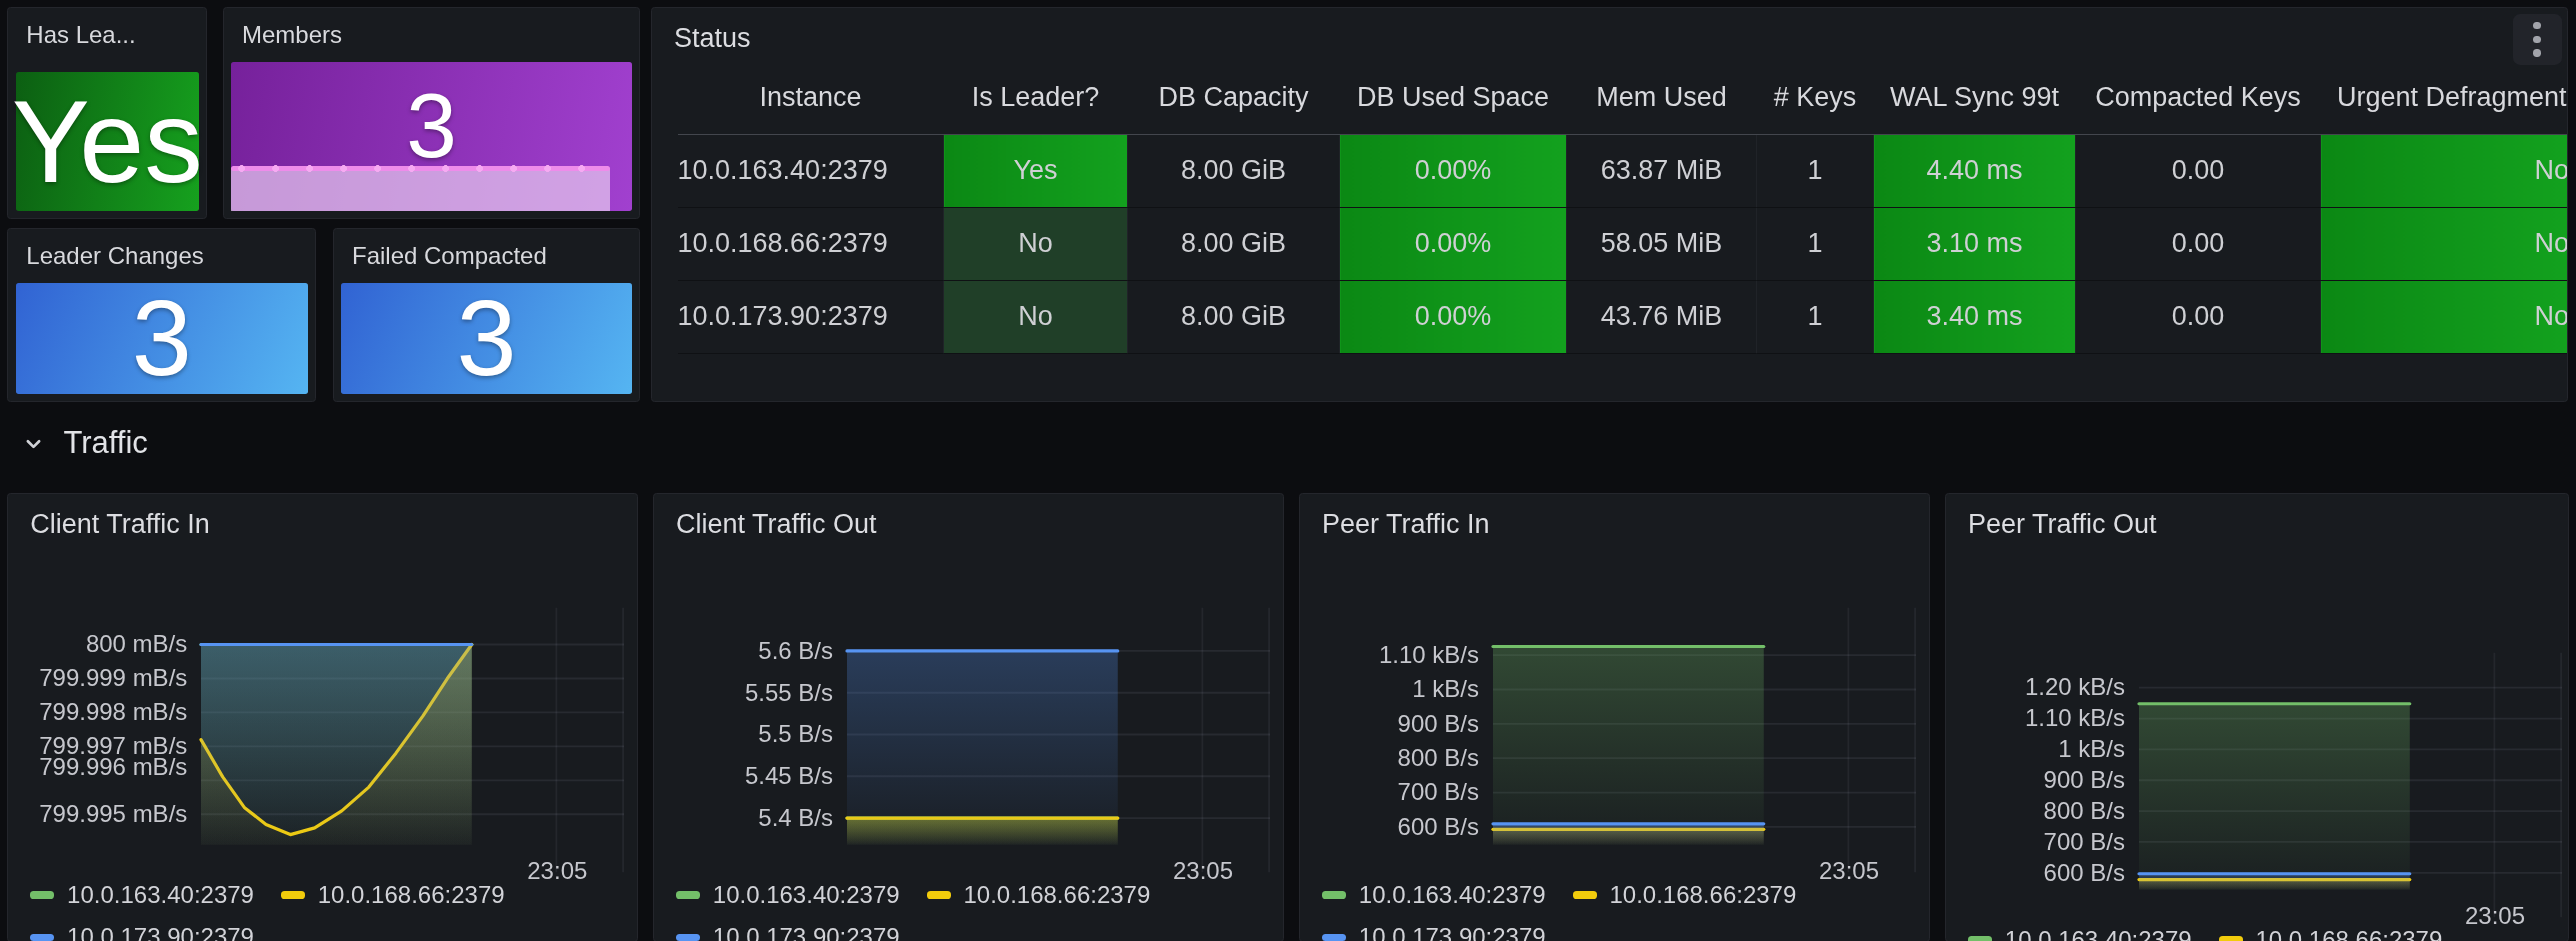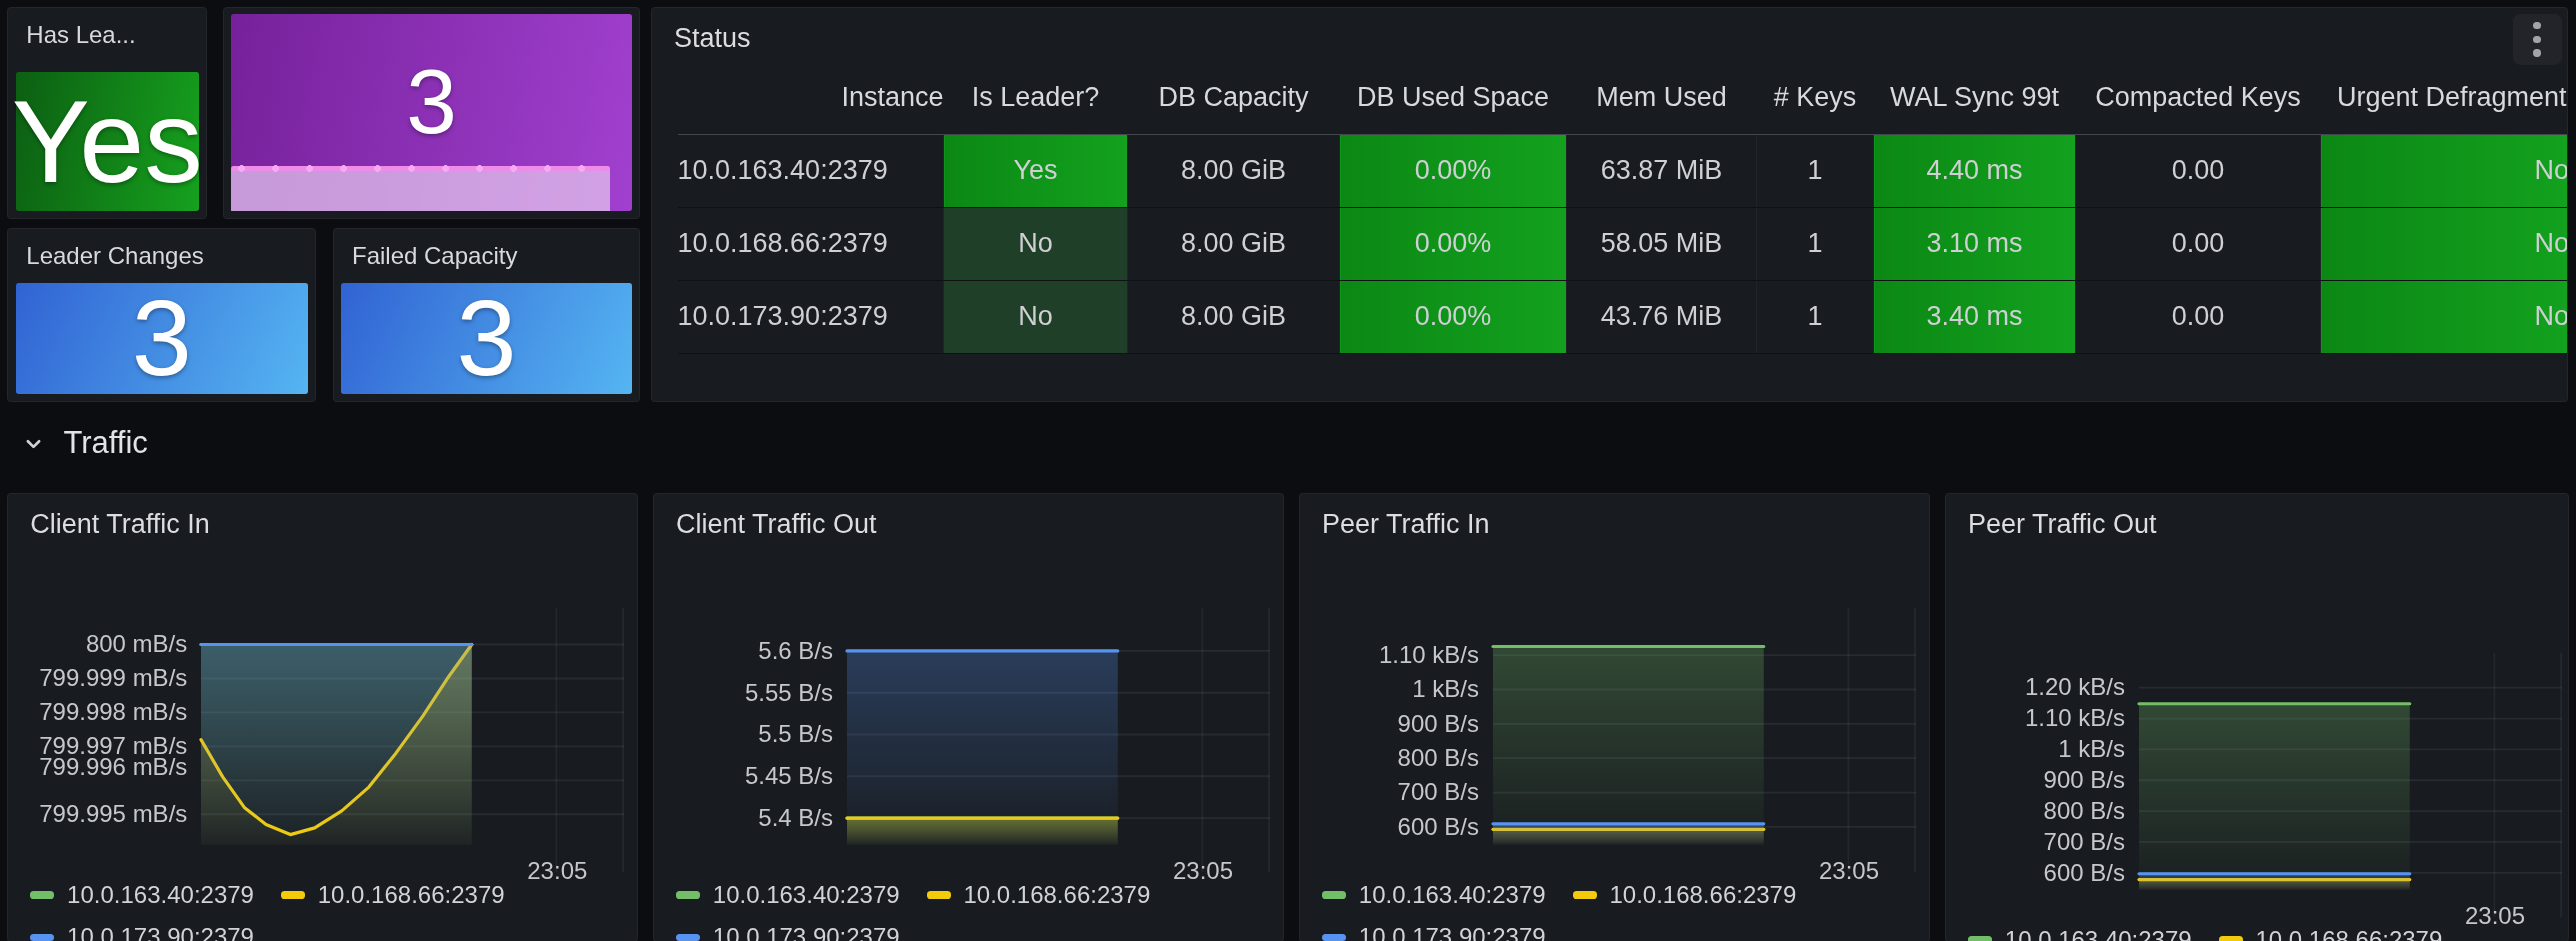--- a/index.html
+++ b/index.html
@@ -25,21 +25,21 @@
   .members-spark::after{content:"";position:absolute;top:-6.4px;left:5.5px;right:0;height:11px;
     background-image:radial-gradient(circle 3.6px at 4.6px 5.5px,#f6aaf2 0 3.1px,transparent 3.6px);
     background-size:34px 11px;background-repeat:repeat-x;}
 
   
   #panel-status{flex-direction:column;}
   .kebab{position:absolute;top:5.5px;right:5.5px;width:49px;height:51px;border-radius:7.3px;background:#22242a;display:flex;flex-direction:column;align-items:center;justify-content:center;gap:6.4px;cursor:pointer;}
   .kebab i{width:7.3px;height:7.3px;border-radius:50%;background:#a2a4ab;}
   table.status{margin-left:25.5px;border-collapse:collapse;table-layout:fixed;width:1892px;font-size:27px;}
   table.status th{font-weight:500;color:#d8d9dd;height:73px;text-align:center;white-space:nowrap;border-bottom:0.9px solid #43464d;padding:0;}
-  table.status th.al{text-align:right;}
+  table.status th.al{text-align:center;}
   table.status th .clip{display:inline-block;max-width:169px;overflow:hidden;white-space:nowrap;vertical-align:bottom;}
   table.status th.th-urgent{text-align:left;overflow:hidden;padding-left:16.4px;}
   table.status td{height:73px;padding:0;color:#cfd0d4;border-bottom:1.8px solid rgba(10,11,14,0.6);border-right:0.9px solid rgba(204,204,220,0.05);white-space:nowrap;overflow:hidden;}
   td.td-instance{text-align:left;padding-left:1.8px;}
   td.td-center{text-align:center;}
   td.td-right{text-align:right;padding-right:35px;}
   td.cell-green{color:#ffffff;}
   td.cell-green.bright{background:linear-gradient(90deg,#0b8814 0%,#13a11e 100%);}
   td.cell-green.dim{background:#203f28;}
 
@@ -64,35 +64,36 @@
 <div id="canvas">
 
   <div class="panel" id="panel-has-leader" style="left:7.3px;top:7.3px;width:200px;height:212px;gap:10px;">
     <div class="stat-title">Has Lea...</div>
     <div class="stat-body bg-stat-green">
       <div class="stat-value">Yes</div>
     </div>
   </div>
 
   <div class="panel" id="panel-members" style="left:223px;top:7.3px;width:417px;height:212px;">
+    <div class="stat-title">Members</div>
     <div class="stat-body bg-stat-purple">
       <div class="stat-value">3</div>
       <div class="members-spark"></div>
     </div>
   </div>
 
   <div class="panel panel-big3" style="left:7.3px;top:228px;width:309px;height:174px;">
     <div class="stat-title">Leader Changes</div>
     <div class="stat-body bg-stat-blue">
       <div class="stat-value">3</div>
     </div>
   </div>
 
   <div class="panel panel-big3" style="left:333px;top:228px;width:307px;height:174px;">
-    <div class="stat-title">Failed Capacity</div>
+    <div class="stat-title">Failed Compacted</div>
     <div class="stat-body bg-stat-blue">
       <div class="stat-value">3</div>
     </div>
   </div>
 
   <div class="panel" id="panel-status" style="left:651px;top:7.3px;width:1917px;height:395px;">
     <div class="panel-title">Status</div>
     <div class="kebab">
       <i></i>
         <i></i>

